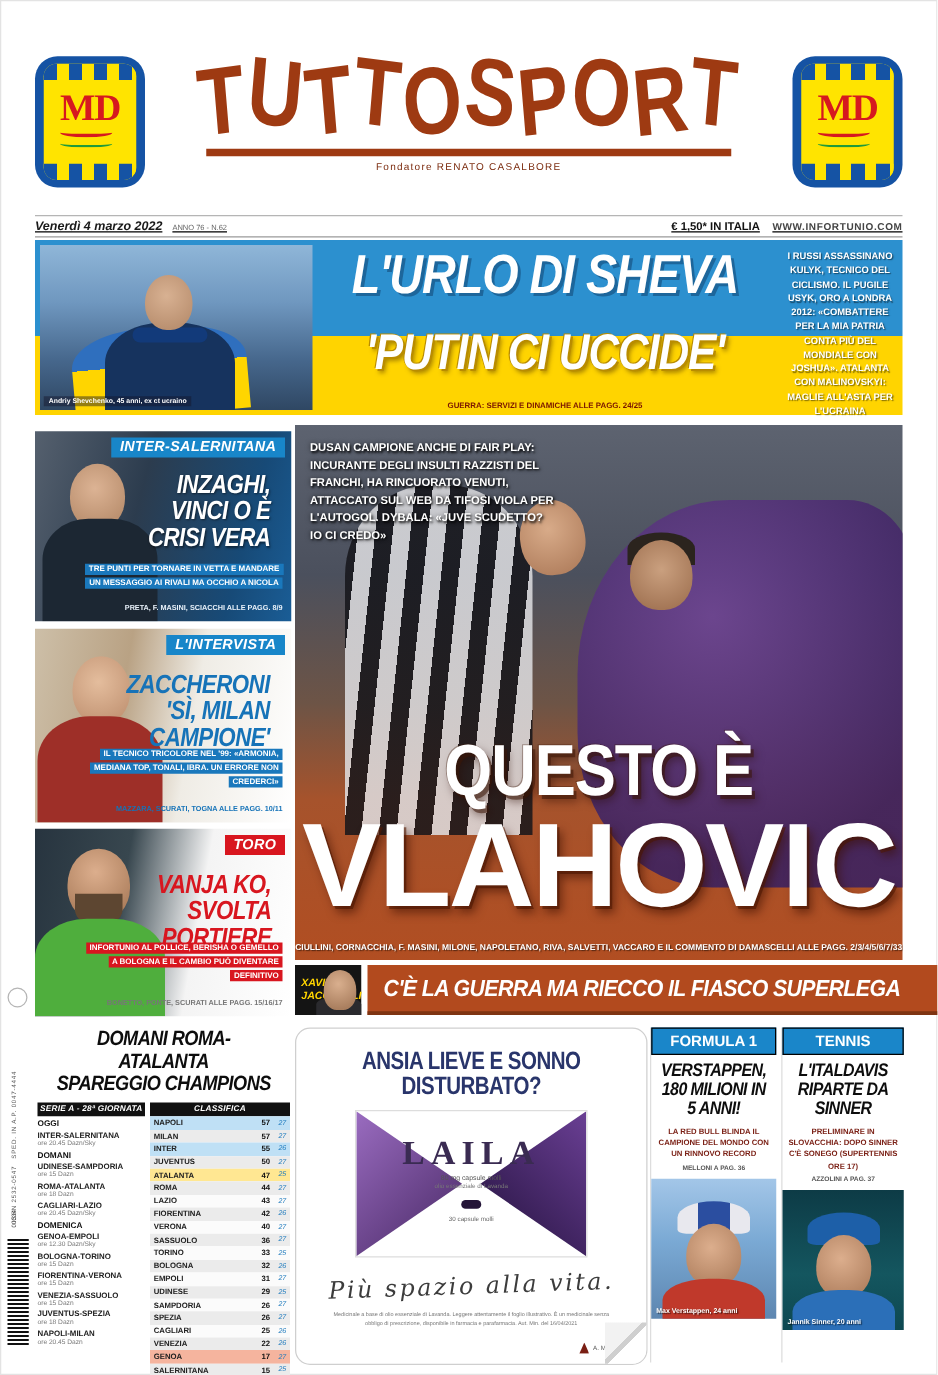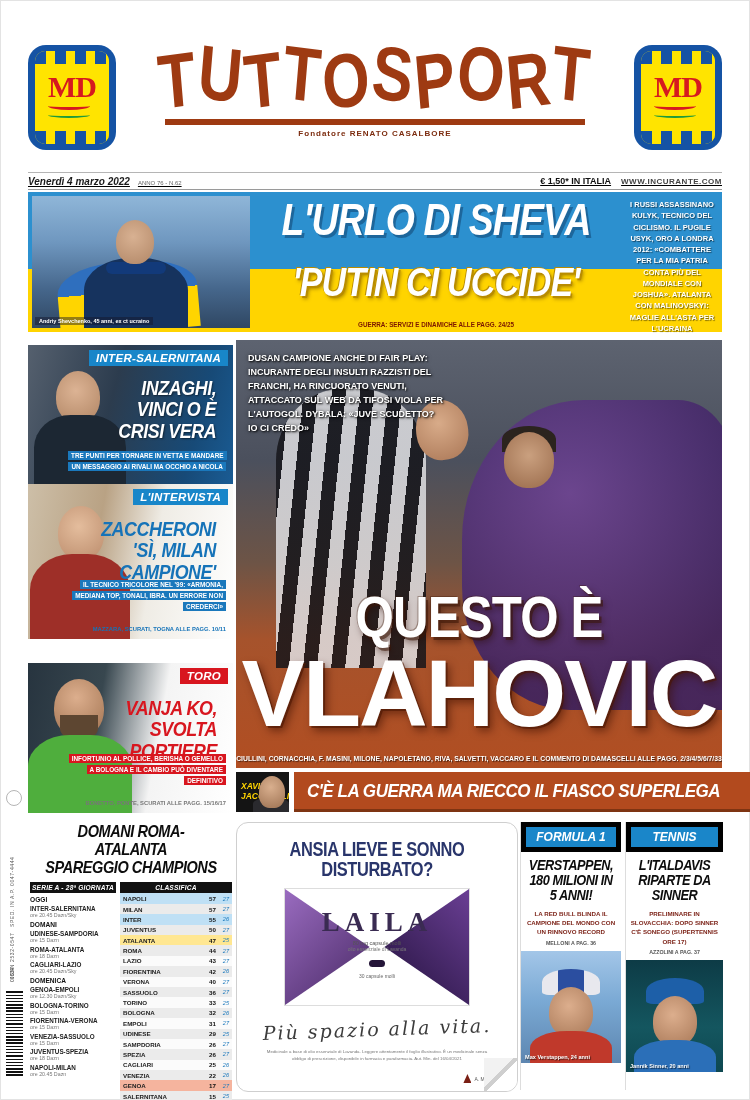--- a/index.html
+++ b/index.html
@@ -17,21 +17,21 @@
            letter-spacing:-1px;line-height:1;}
   .md-swoosh{width:42px;height:5px;border-bottom:3px solid #d6191f;border-radius:50%;margin-bottom:2px;}
   .md-swoosh2{width:42px;height:4px;border-bottom:2px solid #1f9b3a;border-radius:50%;margin-bottom:6px;}
   .brand-wrap{position:absolute;left:130px;right:130px;top:48px;text-align:center;}
   .brand{font-size:61px;font-weight:900;color:#9e3a12;letter-spacing:2px;line-height:1;
          transform:scaleY(1.25);display:inline-block;}
   .brand span{display:inline-block;}
   .brand span:nth-child(2n){transform:rotate(6deg) translateY(-3px);}
   .brand span:nth-child(2n+1){transform:rotate(-6deg) translateY(2px);}
   .brand-bar{width:420px;height:6px;background:#9e3a12;margin:10px auto 4px auto;}
-  .founder{font-size:8px;font-weight:bold;color:#7c2c0f;letter-spacing:1px;}
+  .founder{font-size:8px;font-weight:normal;color:#7c2c0f;letter-spacing:1px;}
   
   .dateline{position:absolute;left:28px;right:28px;top:172px;height:16px;border-top:1px solid #b5b5b5;
             border-bottom:1px solid #9a9a9a;display:flex;justify-content:space-between;align-items:center;text-decoration:underline;}
   .dl-left{display:flex;align-items:baseline;gap:8px;}
   .dl-date{font-size:10px;font-weight:bold;font-style:italic;color:#1a1a1a;}
   .dl-issue{font-size:6px;color:#666;}
   .dl-right{display:flex;align-items:center;gap:10px;}
   .dl-price{font-size:9px;font-weight:800;color:#111;}
   .dl-site{font-size:8px;font-weight:bold;color:#444;letter-spacing:.5px;}
   
@@ -66,21 +66,21 @@
               font-size:21px;line-height:1.02;letter-spacing:-.5px;}
   .story-sub{position:absolute;right:7px;width:158px;text-align:right;font-size:6.4px;font-weight:800;
              line-height:1.7;color:#fff;}
   .story-sub span{padding:1px 3px;-webkit-box-decoration-break:clone;box-decoration-break:clone;}
   .chip-blue span{background:#1a78bc;} .chip-red span{background:#d8161f;}
   .story-by{position:absolute;right:7px;bottom:7px;font-size:5.8px;font-weight:bold;}
   #story-inter{top:345px;height:152px;background:linear-gradient(105deg,#55606e 0%,#2c3c4e 40%,#174a77 78%,#1a5d96 100%);}
   #story-inter .story-head{top:32px;color:#fff;text-shadow:1px 1px 2px rgba(0,0,0,.5);}
   #story-inter .story-sub{bottom:24px;}
   #story-inter .story-by{color:#e8f1fa;}
-  #story-zac{top:484px;height:155px;background:linear-gradient(100deg,#cdbfa8 0%,#b9a284 34%,#efece5 60%,#ffffff 100%);}
+  #story-zac{top:503px;height:155px;background:linear-gradient(100deg,#cdbfa8 0%,#b9a284 34%,#efece5 60%,#ffffff 100%);}
   #story-zac .story-head{top:34px;color:#1673b8;}
   #story-zac .story-sub{bottom:26px;}
   #story-zac .story-by{color:#1673b8;}
   #story-toro{top:663px;height:150px;background:linear-gradient(100deg,#27343f 0%,#38474f 34%,#f4f4f4 62%,#ffffff 100%);}
   #story-toro .story-head{top:34px;color:#d8161f;}
   #story-toro .story-sub{bottom:26px;}
   #story-toro .story-by{color:#777;}
   .face{position:absolute;border-radius:50% 50% 46% 46%;background:radial-gradient(circle at 45% 38%,#dcb394,#b78c6b 82%);}
   #story-inter .face{left:28px;top:26px;width:44px;height:52px;}
   #story-inter .suit{position:absolute;left:6px;top:70px;width:92px;height:82px;border-radius:40% 40% 0 0;background:#1c2733;}
@@ -162,22 +162,22 @@
   .ad-script{margin-top:12px;font-family:"DejaVu Serif",serif;font-style:italic;font-size:19px;color:#3c3c3c;
              letter-spacing:2px;transform:rotate(-2deg);}
   .ad-small{width:82%;margin:9px auto 0 auto;font-size:4.4px;color:#777;line-height:1.5;}
   .ad-brand{position:absolute;right:12px;bottom:8px;font-size:5px;color:#555;display:flex;align-items:center;gap:3px;}
   .ad-flame{width:8px;height:9px;background:#7a1f14;clip-path:polygon(50% 0,100% 100%,0 100%);}
   .ad-fold{position:absolute;right:-1px;bottom:-1px;width:34px;height:34px;
            background:linear-gradient(315deg,#ffffff 0 48%,#cfcfcf 48% 56%,#f2f2f2 56% 100%);}
   
   .sidebox{position:absolute;top:822px;height:268px;text-align:center;border-left:1px solid #ddd;}
   #f1{left:520px;width:100px;} #tennis{left:625px;width:97px;}
-  .sb-label{background:#1a86c9;color:#fff;font-weight:900;font-style:italic;font-size:12px;padding:3px 0;
-            border:5px solid #000000;}
+  .sb-label{background:#1a86c9;color:#fff;font-weight:900;font-size:12px;padding:3px 0;
+            border:1px solid #000000;}
   .sb-head{margin-top:6px;font-weight:900;font-style:italic;font-size:14.5px;line-height:1.05;color:#0d0d0d;
            letter-spacing:-.5px;transform:scaleX(.88);}
   .sb-sub{margin:5px 4px 0 4px;font-size:6.2px;font-weight:800;color:#7a1f14;line-height:1.5;}
   .sb-by{margin-top:3px;font-size:5.3px;font-weight:bold;color:#555;}
   .sb-photo{position:relative;margin-top:5px;height:112px;overflow:hidden;}
   #f1 .sb-photo{background:linear-gradient(180deg,#a3c6e8 0%,#7aa9d4 45%,#5d86b0 100%);}
   #tennis .sb-photo{background:linear-gradient(180deg,#0d3b46 0%,#14565f 60%,#0e4851 100%);}
   .sb-face{position:absolute;left:50%;transform:translateX(-50%);top:36px;width:44px;height:50px;
            border-radius:50% 50% 44% 44%;background:radial-gradient(circle at 45% 38%,#dcae8d,#b0805f 84%);}
   .sb-cap{position:absolute;left:50%;transform:translateX(-50%);top:18px;width:58px;height:26px;
@@ -231,21 +231,21 @@
     <div class="founder">Fondatore RENATO CASALBORE</div>
   </div>
 
   <div class="dateline">
     <div class="dl-left">
       <span class="dl-date">Venerdì 4 marzo 2022</span>
       <span class="dl-issue">ANNO 76 - N.62</span>
     </div>
     <div class="dl-right">
       <span class="dl-price">€ 1,50* IN ITALIA</span>
-      <span class="dl-site">WWW.INCURANTE.COM</span>
+      <span class="dl-site">WWW.INFORTUNIO.COM</span>
     </div>
   </div>
 
   <div class="sheva">
     <div class="sheva-photo">
       <div class="ph-flag"></div>
       <div class="ph-body"></div>
       <div class="ph-scarf"></div>
       <div class="ph-head"></div>
       <div class="sheva-caption">Andriy Shevchenko, 45 anni, ex ct ucraino</div>

